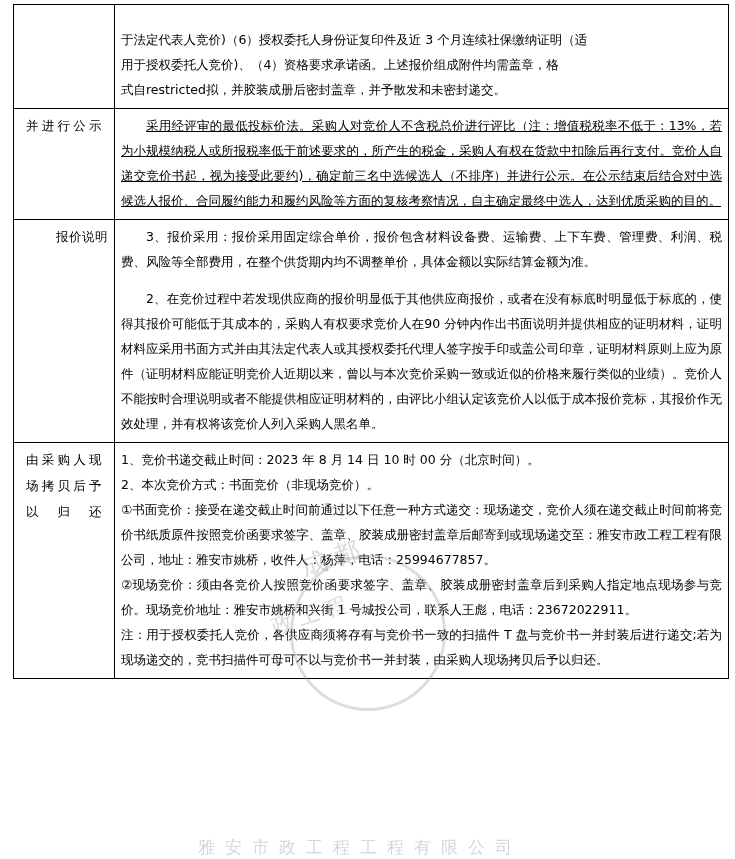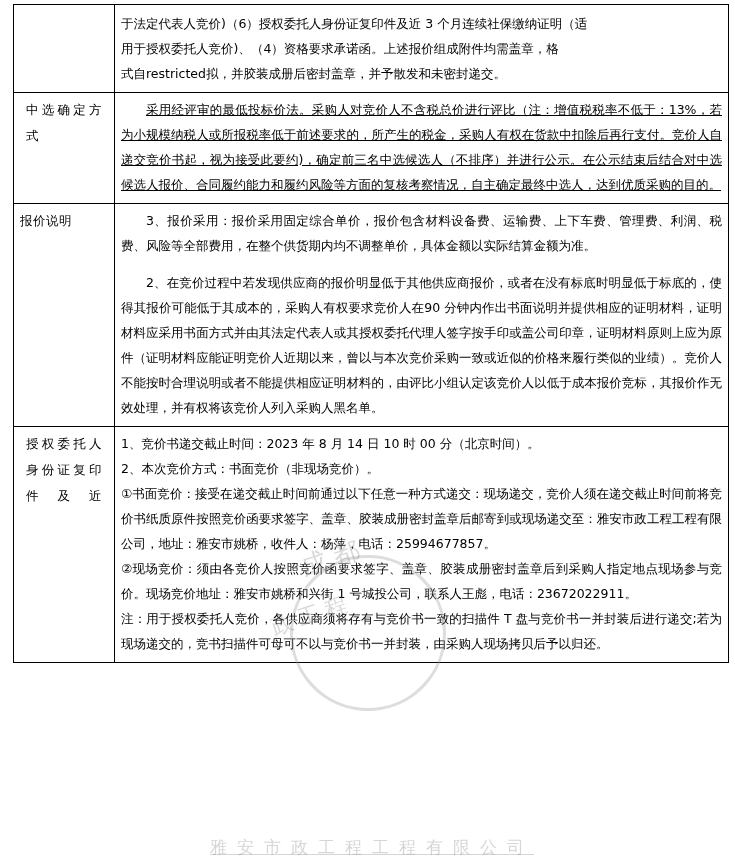--- a/index.html
+++ b/index.html
@@ -36,21 +36,21 @@
   td.label {
     width: 88px;
     text-align: center;
     font-size: 12.5px;
     line-height: 26px;
     letter-spacing: 0.5px;
     padding-top: 8px;
   }
   td.label .lab-line {
     display: block;
-    text-align: left;
+    text-align: right;
   }
   td.label.spread .lab-line {
     text-align: justify;
     text-align-last: justify;
     padding: 0 6px;
   }
   td.content {
     font-size: 12.5px;
     line-height: 25px;
     text-align: justify;
@@ -92,29 +92,28 @@
     transform: rotate(-18deg);
   }
   .wm-text2 {
     left: 270px;
     top: 600px;
     font-size: 22px;
     letter-spacing: 6px;
     transform: rotate(-18deg);
   }
   .wm-bottom {
-    left: 210px;
+    left: 198px;
     top: 836px;
     font-size: 17px;
     letter-spacing: 10px;
     color: rgba(120, 120, 120, 0.30);
-    text-decoration: underline;
   }
   .first-row td.content {
-    padding-top: 6px;
+    padding-top: 22px;
   }
 </style>
 </head>
 <body>
 
 <div class="page">
 
   <div class="watermark wm-seal"></div>
   <div class="watermark wm-text1">成都</div>
   <div class="watermark wm-text2">政工程</div>
@@ -126,41 +125,41 @@
         <td class="label"></td>
         <td class="content">
           <p class="p">于法定代表人竞价)（6）授权委托人身份证复印件及近 3 个月连续社保缴纳证明（适</p>
           <p class="p">用于授权委托人竞价)、（4）资格要求承诺函。上述报价组成附件均需盖章，格</p>
           <p class="p">式自restricted拟，并胶装成册后密封盖章，并予散发和未密封递交。</p>
         </td>
       </tr>
 
       <tr>
         <td class="label spread">
-          <span class="lab-line">中选确定方式</span>
+          <span class="lab-line">并进行公示</span>
         </td>
         <td class="content">
           <p class="p ind">采用经评审的最低投标价法。采购人对竞价人不含税总价进行评比（注：增值税税率不低于：13%，若为小规模纳税人或所报税率低于前述要求的，所产生的税金，采购人有权在货款中扣除后再行支付。竞价人自递交竞价书起，视为接受此要约)，确定前三名中选候选人（不排序）并进行公示。在公示结束后结合对中选候选人报价、合同履约能力和履约风险等方面的复核考察情况，自主确定最终中选人，达到优质采购的目的。</p>
         </td>
       </tr>
 
       <tr>
         <td class="label">
           <span class="lab-line">报价说明</span>
         </td>
         <td class="content">
           <p class="p ind2">3、报价采用：报价采用固定综合单价，报价包含材料设备费、运输费、上下车费、管理费、利润、税费、风险等全部费用，在整个供货期内均不调整单价，具体金额以实际结算金额为准。</p>
           <div class="gap"></div>
           <p class="p ind2">2、在竞价过程中若发现供应商的报价明显低于其他供应商报价，或者在没有标底时明显低于标底的，使得其报价可能低于其成本的，采购人有权要求竞价人在90 分钟内作出书面说明并提供相应的证明材料，证明材料应采用书面方式并由其法定代表人或其授权委托代理人签字按手印或盖公司印章，证明材料原则上应为原件（证明材料应能证明竞价人近期以来，曾以与本次竞价采购一致或近似的价格来履行类似的业绩）。竞价人不能按时合理说明或者不能提供相应证明材料的，由评比小组认定该竞价人以低于成本报价竞标，其报价作无效处理，并有权将该竞价人列入采购人黑名单。</p>
         </td>
       </tr>
 
       <tr>
         <td class="label spread">
-          <span class="lab-line">授权委托人身份证复印件及近</span>
+          <span class="lab-line">由采购人现场拷贝后予以归还</span>
         </td>
         <td class="content">
           <p class="p">1、竞价书递交截止时间：2023 年 8 月 14 日 10 时 00 分（北京时间）。</p>
           <p class="p">2、本次竞价方式：书面竞价（非现场竞价）。</p>
           <p class="p">①书面竞价：接受在递交截止时间前通过以下任意一种方式递交：现场递交，竞价人须在递交截止时间前将竞价书纸质原件按照竞价函要求签字、盖章、胶装成册密封盖章后邮寄到或现场递交至：雅安市政工程工程有限公司，地址：雅安市姚桥，收件人：杨萍，电话：25994677857。</p>
           <p class="p">②现场竞价：须由各竞价人按照竞价函要求签字、盖章、胶装成册密封盖章后到采购人指定地点现场参与竞价。现场竞价地址：雅安市姚桥和兴街 1 号城投公司，联系人王彪，电话：23672022911。</p>
           <p class="p">注：用于授权委托人竞价，各供应商须将存有与竞价书一致的扫描件 T 盘与竞价书一并封装后进行递交;若为现场递交的，竞书扫描件可母可不以与竞价书一并封装，由采购人现场拷贝后予以归还。</p>
         </td>
       </tr>
 

